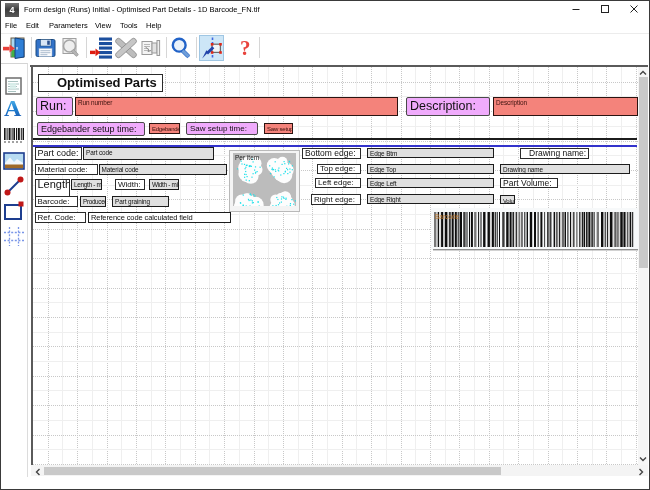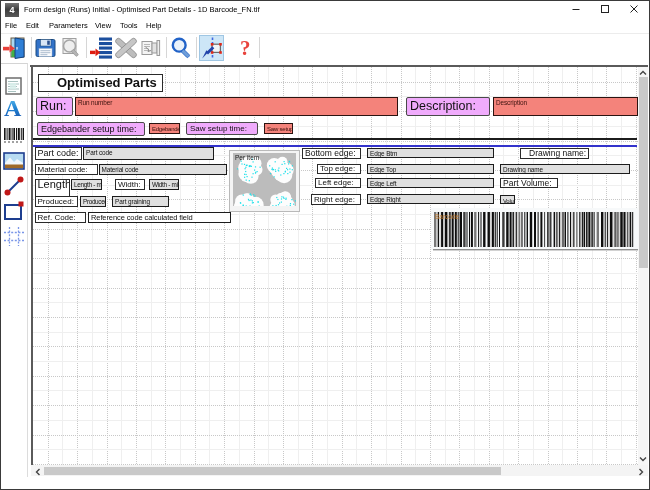--- a/index.html
+++ b/index.html
@@ -357,21 +357,21 @@
 
     <div class="obj lbox" style="left:1.5px;top:112px;width:35px;height:26px;font-size:11px;line-height:9px;padding-left:2px;">Length:</div>
     <div class="obj gfield" style="left:38px;top:112px;width:31px;height:10.5px;">
         <span class="ftext" style="letter-spacing:-0.3px;">Length - m</span>
       </div>
     <div class="obj lbox" style="left:82px;top:112px;width:30px;height:10.5px;font-size:8px;line-height:9px;padding-left:2px;">Width:</div>
     <div class="obj gfield" style="left:116px;top:112px;width:30px;height:10.5px;">
         <span class="ftext" style="letter-spacing:-0.3px;">Width - mil</span>
       </div>
 
-    <div class="obj lbox" style="left:1.5px;top:129px;width:43px;height:11px;font-size:8px;line-height:9.5px;padding-left:2px;">Produced:</div>
+    <div class="obj lbox" style="left:1.5px;top:129px;width:43px;height:11px;font-size:8px;line-height:9.5px;padding-left:2px;">Barcode:</div>
     <div class="obj gfield" style="left:47px;top:129px;width:26px;height:11px;">
         <span class="ftext" style="letter-spacing:-0.35px;">Produced</span>
       </div>
     <div class="obj gfield" style="left:79px;top:129px;width:57px;height:11px;">
         <span class="ftext">Part graining</span>
       </div>
 
     <div class="obj lbox" style="left:1.5px;top:145px;width:51px;height:11px;font-size:8px;line-height:9.5px;padding-left:2px;">Ref. Code:</div>
     <div class="obj wfield" style="left:55px;top:145px;width:143px;height:11px;">
         <span class="ftext" style="font-size:7.5px;">Reference code calculated field</span>

